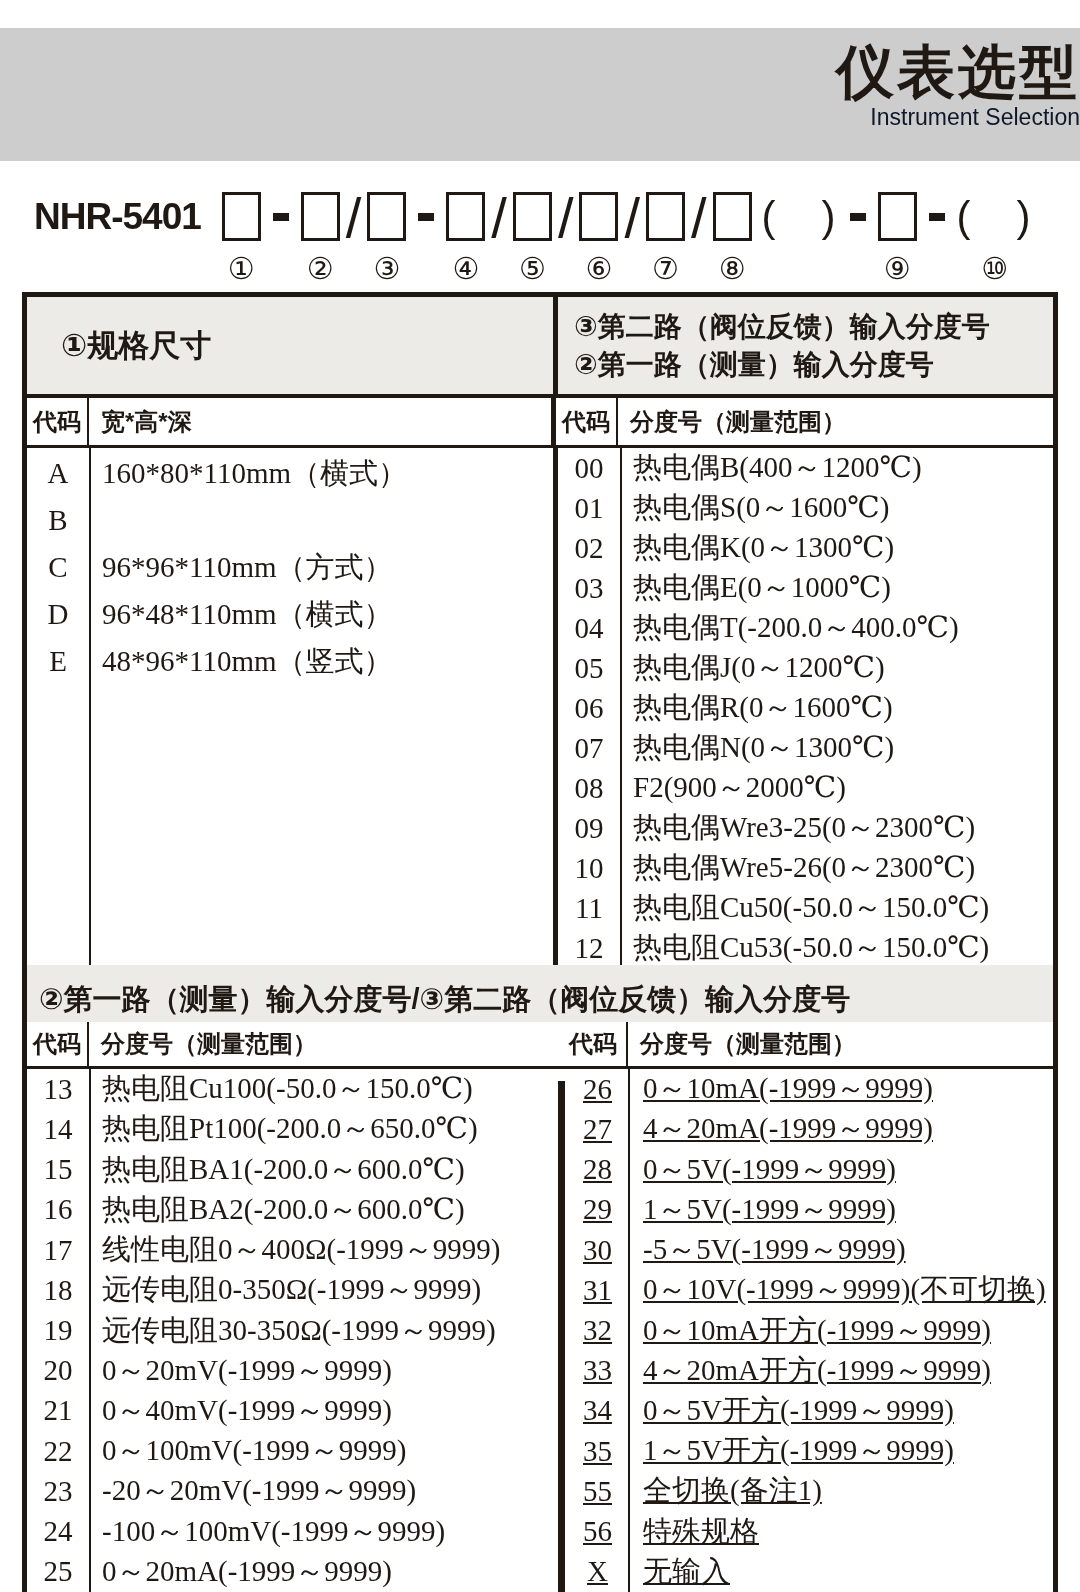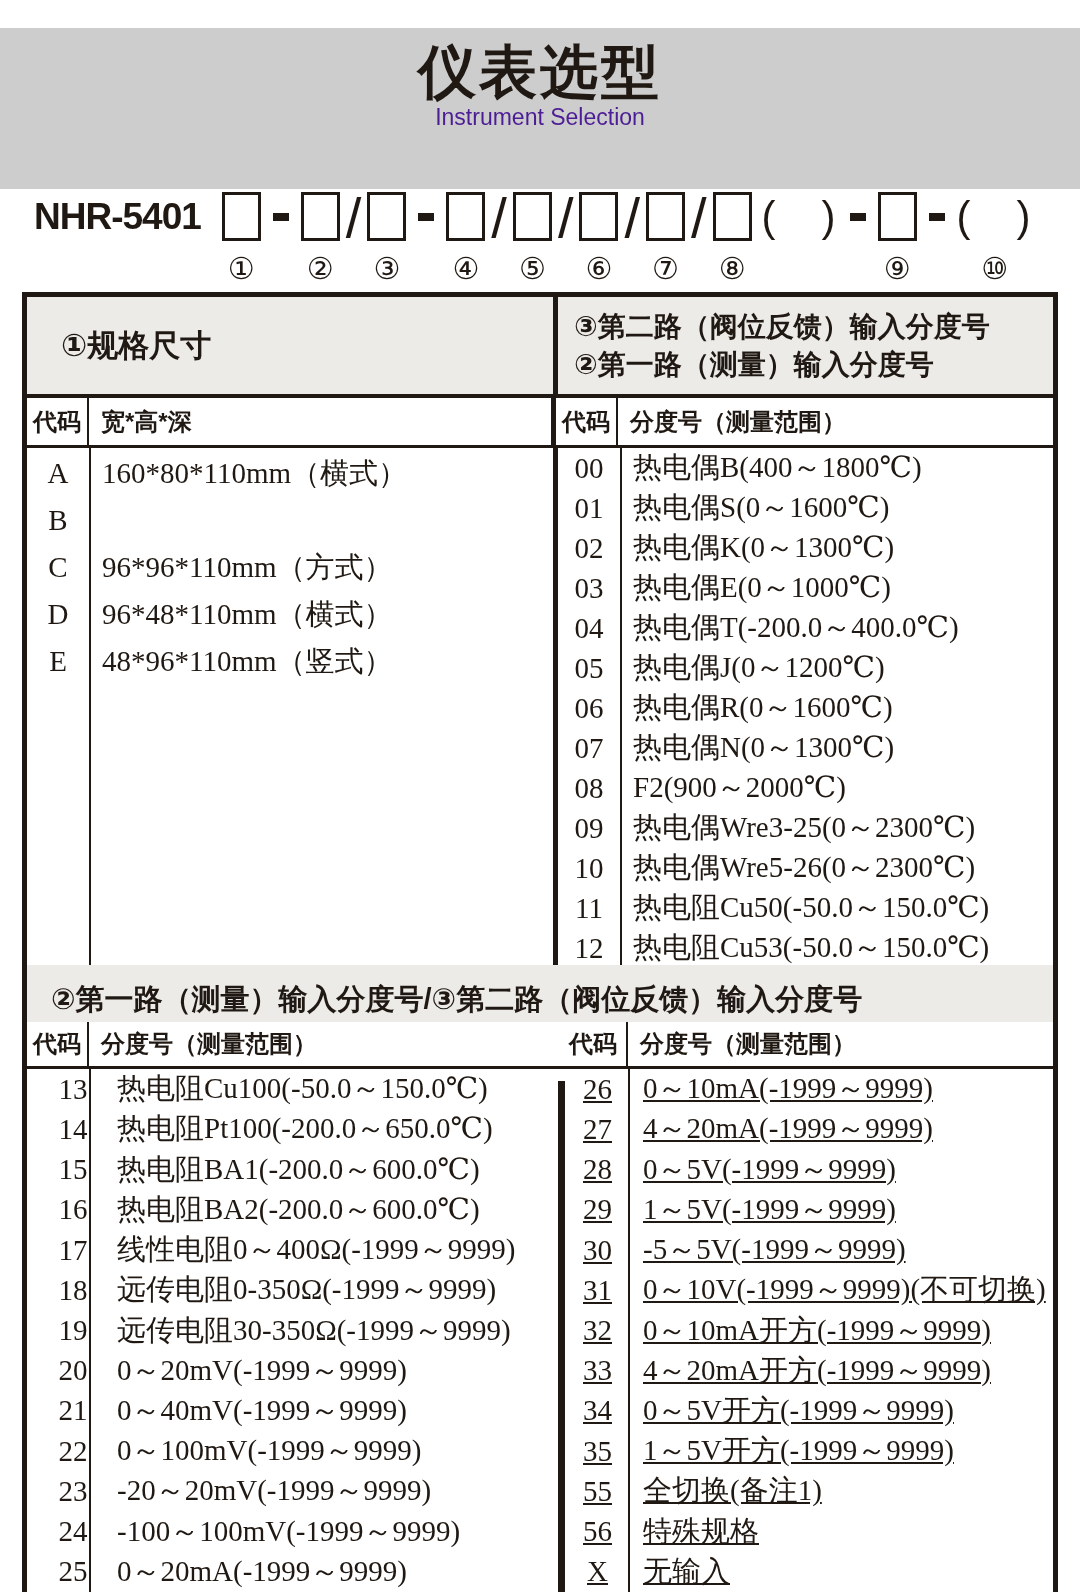--- a/index.html
+++ b/index.html
@@ -9,28 +9,28 @@
     --cell-gray:#edebe8;
   }
   html,body{margin:0;padding:0;}
   body{
     width:1080px;height:1592px;position:relative;overflow:hidden;
     background:var(--paper);color:var(--ink);
     font-family:"Liberation Sans","DejaVu Sans",sans-serif;
   }
   
   .banner{
-    position:absolute;top:28px;left:0;width:1080px;height:161px;
-    background:var(--banner-gray);text-align:center;
+    position:absolute;top:28px;left:0;width:1080px;height:133px;
+    background:var(--banner-gray);text-align:right;
   }
   .banner .title{
     margin-top:12px;font-size:58px;font-weight:bold;letter-spacing:3px;line-height:64px;
   }
   .banner .subtitle{
-    font-size:23px;color:#4c1d95;line-height:26px;letter-spacing:0px;
+    font-size:23px;color:#0f172a;line-height:26px;letter-spacing:0px;
   }
   
   .model-line{
     position:absolute;top:192px;left:34px;display:flex;align-items:flex-start;
   }
   .model-prefix{
     font-size:37px;font-weight:bold;letter-spacing:-1px;line-height:50px;margin-right:16px;
   }
   .unit{display:flex;flex-direction:column;align-items:center;margin:0 5px;}
   .box{width:33px;height:43px;border:3px solid var(--ink);background:var(--paper);}
@@ -78,36 +78,36 @@
   .t1-data .half-r .vline{position:absolute;left:62px;top:0;bottom:0;width:2px;background:var(--ink);}
   .drow{display:flex;align-items:center;}
   .half-l .drow{height:47px;}
   .half-r .drow{flex:1;}
   .drow .code{width:62px;text-align:center;font-size:29px;}
   .drow .desc{padding-left:13px;font-size:29px;white-space:nowrap;}
   
   .mid-banner{
     position:absolute;left:22px;top:965px;width:1036px;height:74px;box-sizing:border-box;
     background:var(--cell-gray);border-left:5px solid var(--ink);border-right:5px solid var(--ink);
-    border-bottom:4px solid var(--ink);display:flex;align-items:center;padding-left:24px;
+    border-bottom:4px solid var(--ink);display:flex;align-items:center;padding-left:12px;
     font-size:29px;font-weight:bold;
   }
   
   .t2{
     position:absolute;left:22px;top:1022px;width:1036px;height:570px;box-sizing:border-box;
     border-left:5px solid var(--ink);border-right:5px solid var(--ink);background:var(--paper);
   }
   .t2 .colhdr{height:44px;}
   .t2 .code-l{width:62px;border-right:2px solid var(--ink);}
   .t2 .lbl-l{width:471px;}
   .t2 .code-r{width:68px;border-right:2px solid var(--ink);}
   .t2 .lbl-r{flex:1;}
   .t2-data{display:flex;height:523px;}
   .t2-data .half-l{
-    width:531px;position:relative;display:flex;flex-direction:column;box-sizing:border-box;padding-left:15px;
+    width:531px;position:relative;display:flex;flex-direction:column;box-sizing:border-box;
   }
   .t2-data .half-l .vline{position:absolute;left:62px;top:0;bottom:0;width:2px;background:var(--ink);}
   .t2-data .midbar{width:7px;background:var(--ink);margin-top:12px;}
   .t2-data .half-r{flex:1;position:relative;display:flex;flex-direction:column;text-decoration:underline;}
   .t2-data .half-r .vline{position:absolute;left:63px;top:0;bottom:0;width:2px;background:var(--ink);}
   .t2-data .half-r .drow .code{width:65px;}
 </style>
 </head>
 <body>
 
@@ -209,21 +209,21 @@
         </div>
         <div class="drow">
           <div class="code">E</div>
           <div class="desc">48*96*110mm（竖式）</div>
         </div>
       </div>
     <div class="half-r serif">
         <div class="vline"></div>
         <div class="drow">
           <div class="code">00</div>
-          <div class="desc">热电偶B(400～1800℃)</div>
+          <div class="desc">热电偶B(400～1200℃)</div>
         </div>
         <div class="drow">
           <div class="code">01</div>
           <div class="desc">热电偶S(0～1600℃)</div>
         </div>
         <div class="drow">
           <div class="code">02</div>
           <div class="desc">热电偶K(0～1300℃)</div>
         </div>
         <div class="drow">

